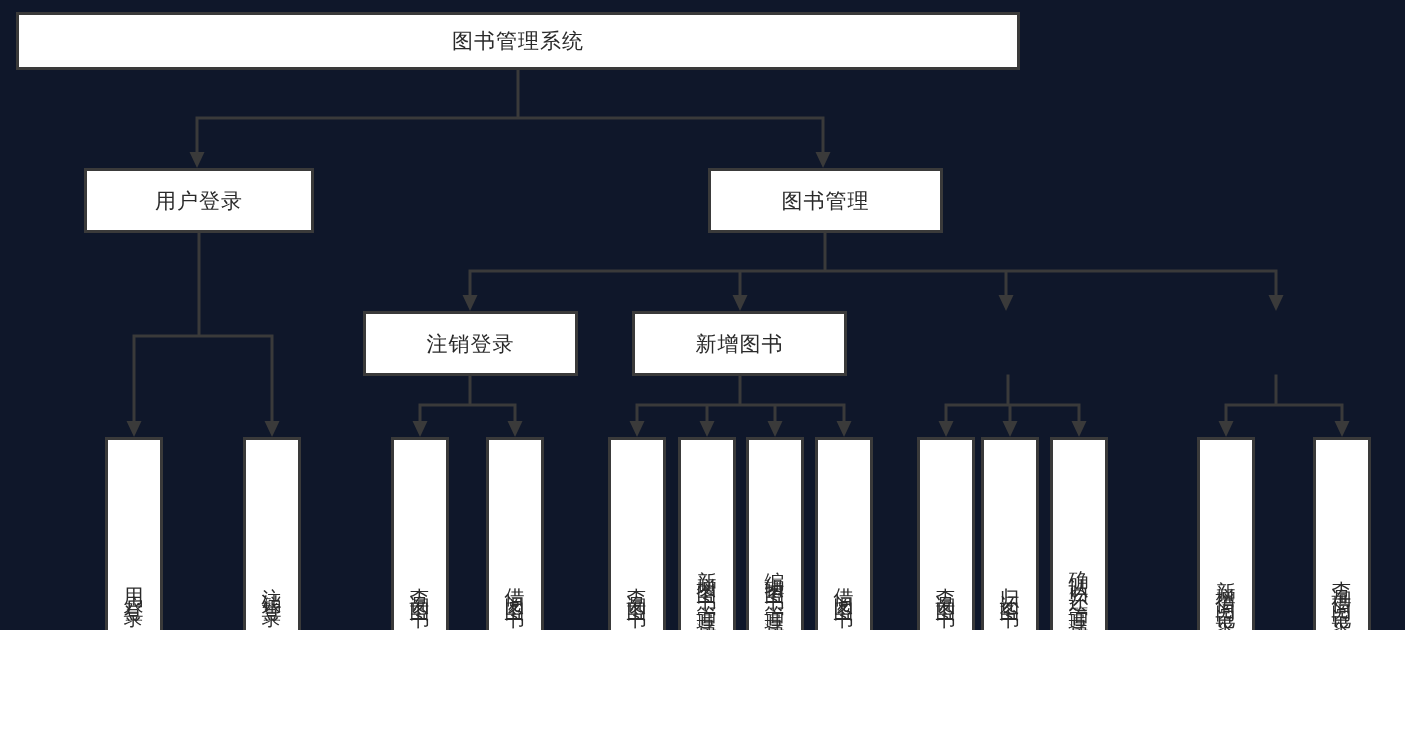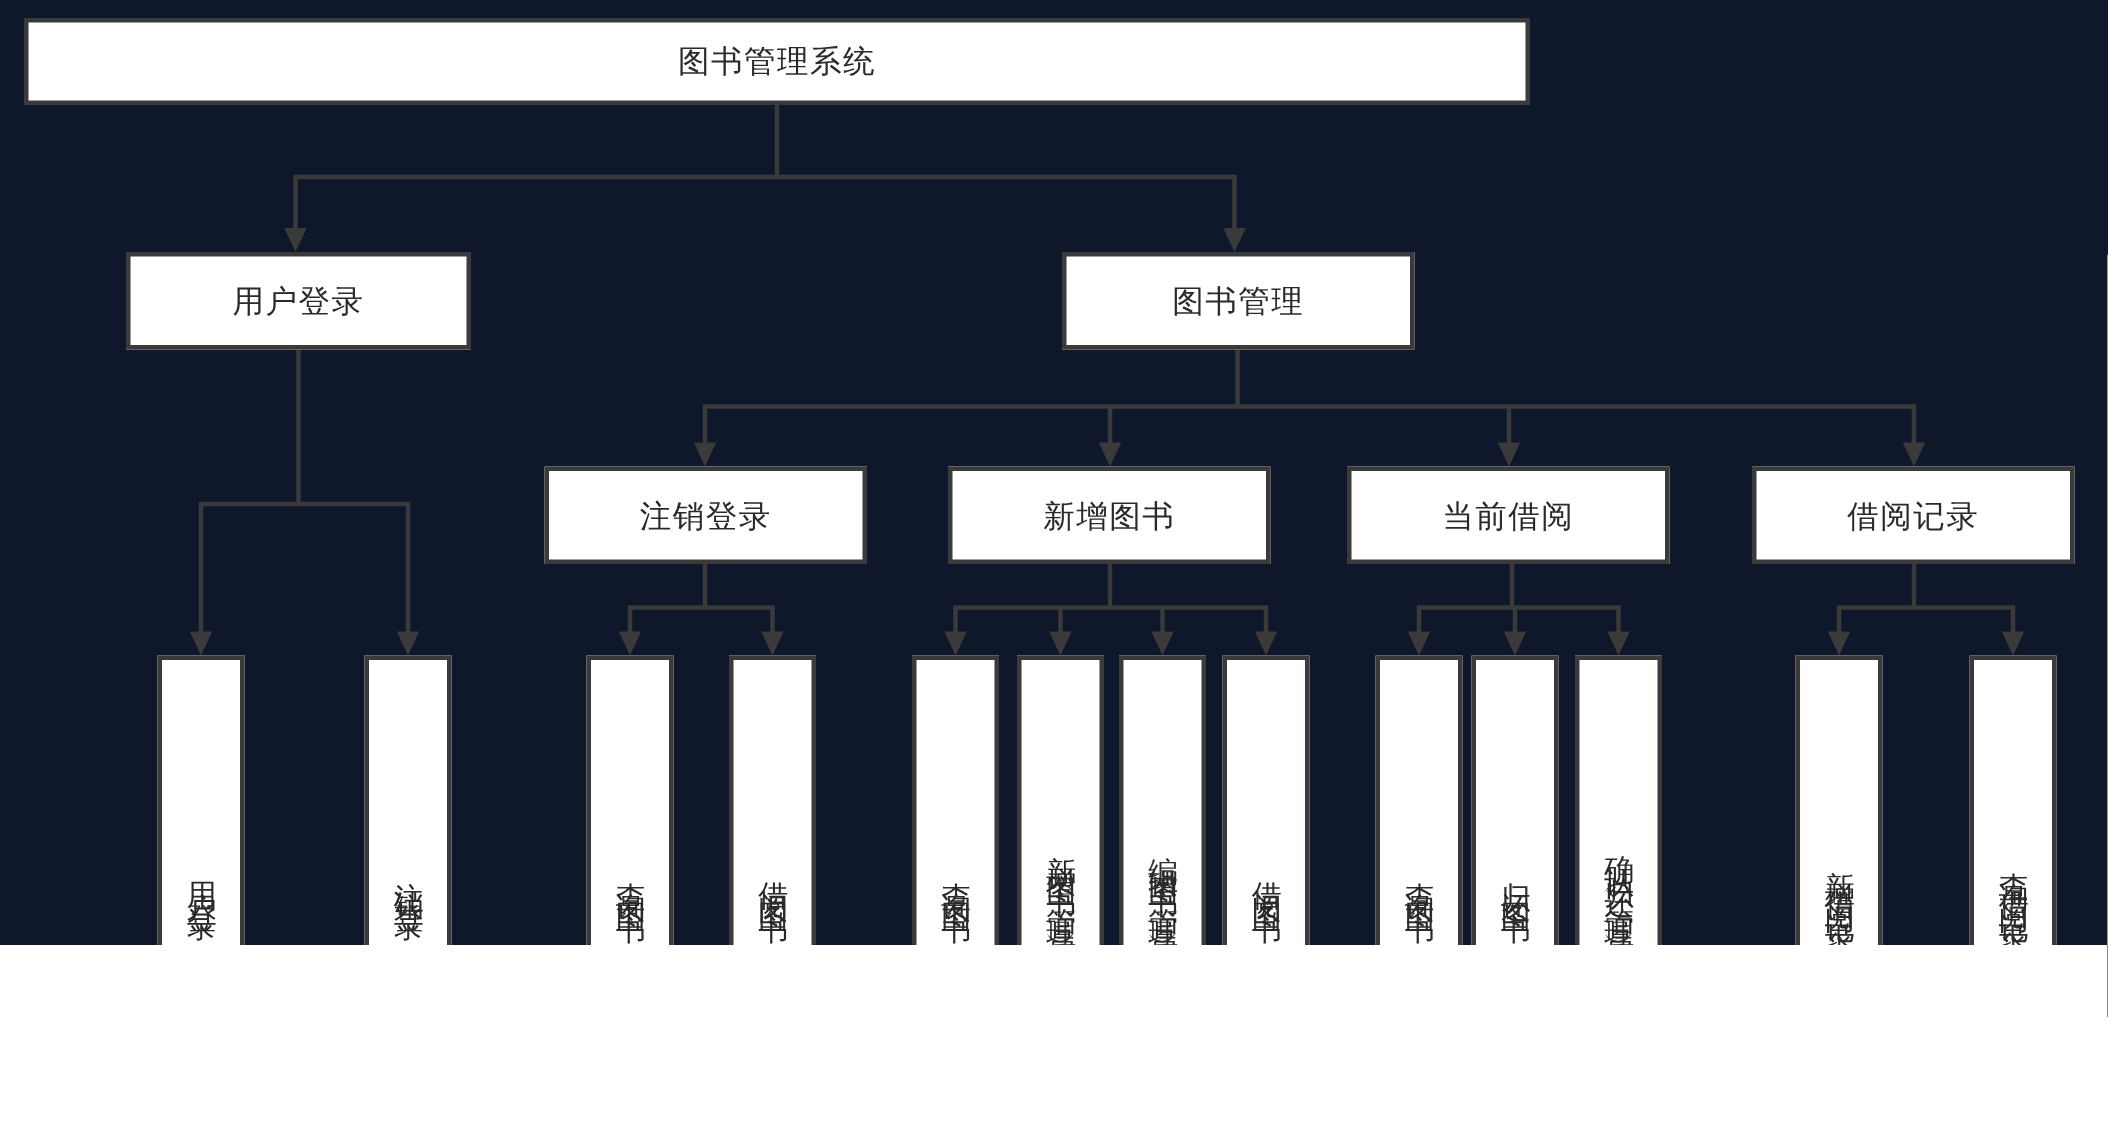--- a/index.html
+++ b/index.html
@@ -121,22 +121,20 @@
     </g>
   </svg>
 
   <div class="node n-root">图书管理系统</div>
 
   <div class="node n-user-login">用户登录</div>
   <div class="node n-book-mgmt">图书管理</div>
 
   <div class="node n-new-book">注销登录</div>
   <div class="node n-book-borrow">新增图书</div>
-  <div class="node n-cur-borrow">当前借阅</div>
-  <div class="node n-borrow-rec">借阅记录</div>
 
   <div class="vnode v1">
     <span class="vtext">用户登录</span>
   </div>
   <div class="vnode v2">
     <span class="vtext">注销登录</span>
   </div>
 
   <div class="vnode v3">
     <span class="vtext">查询图书</span>

